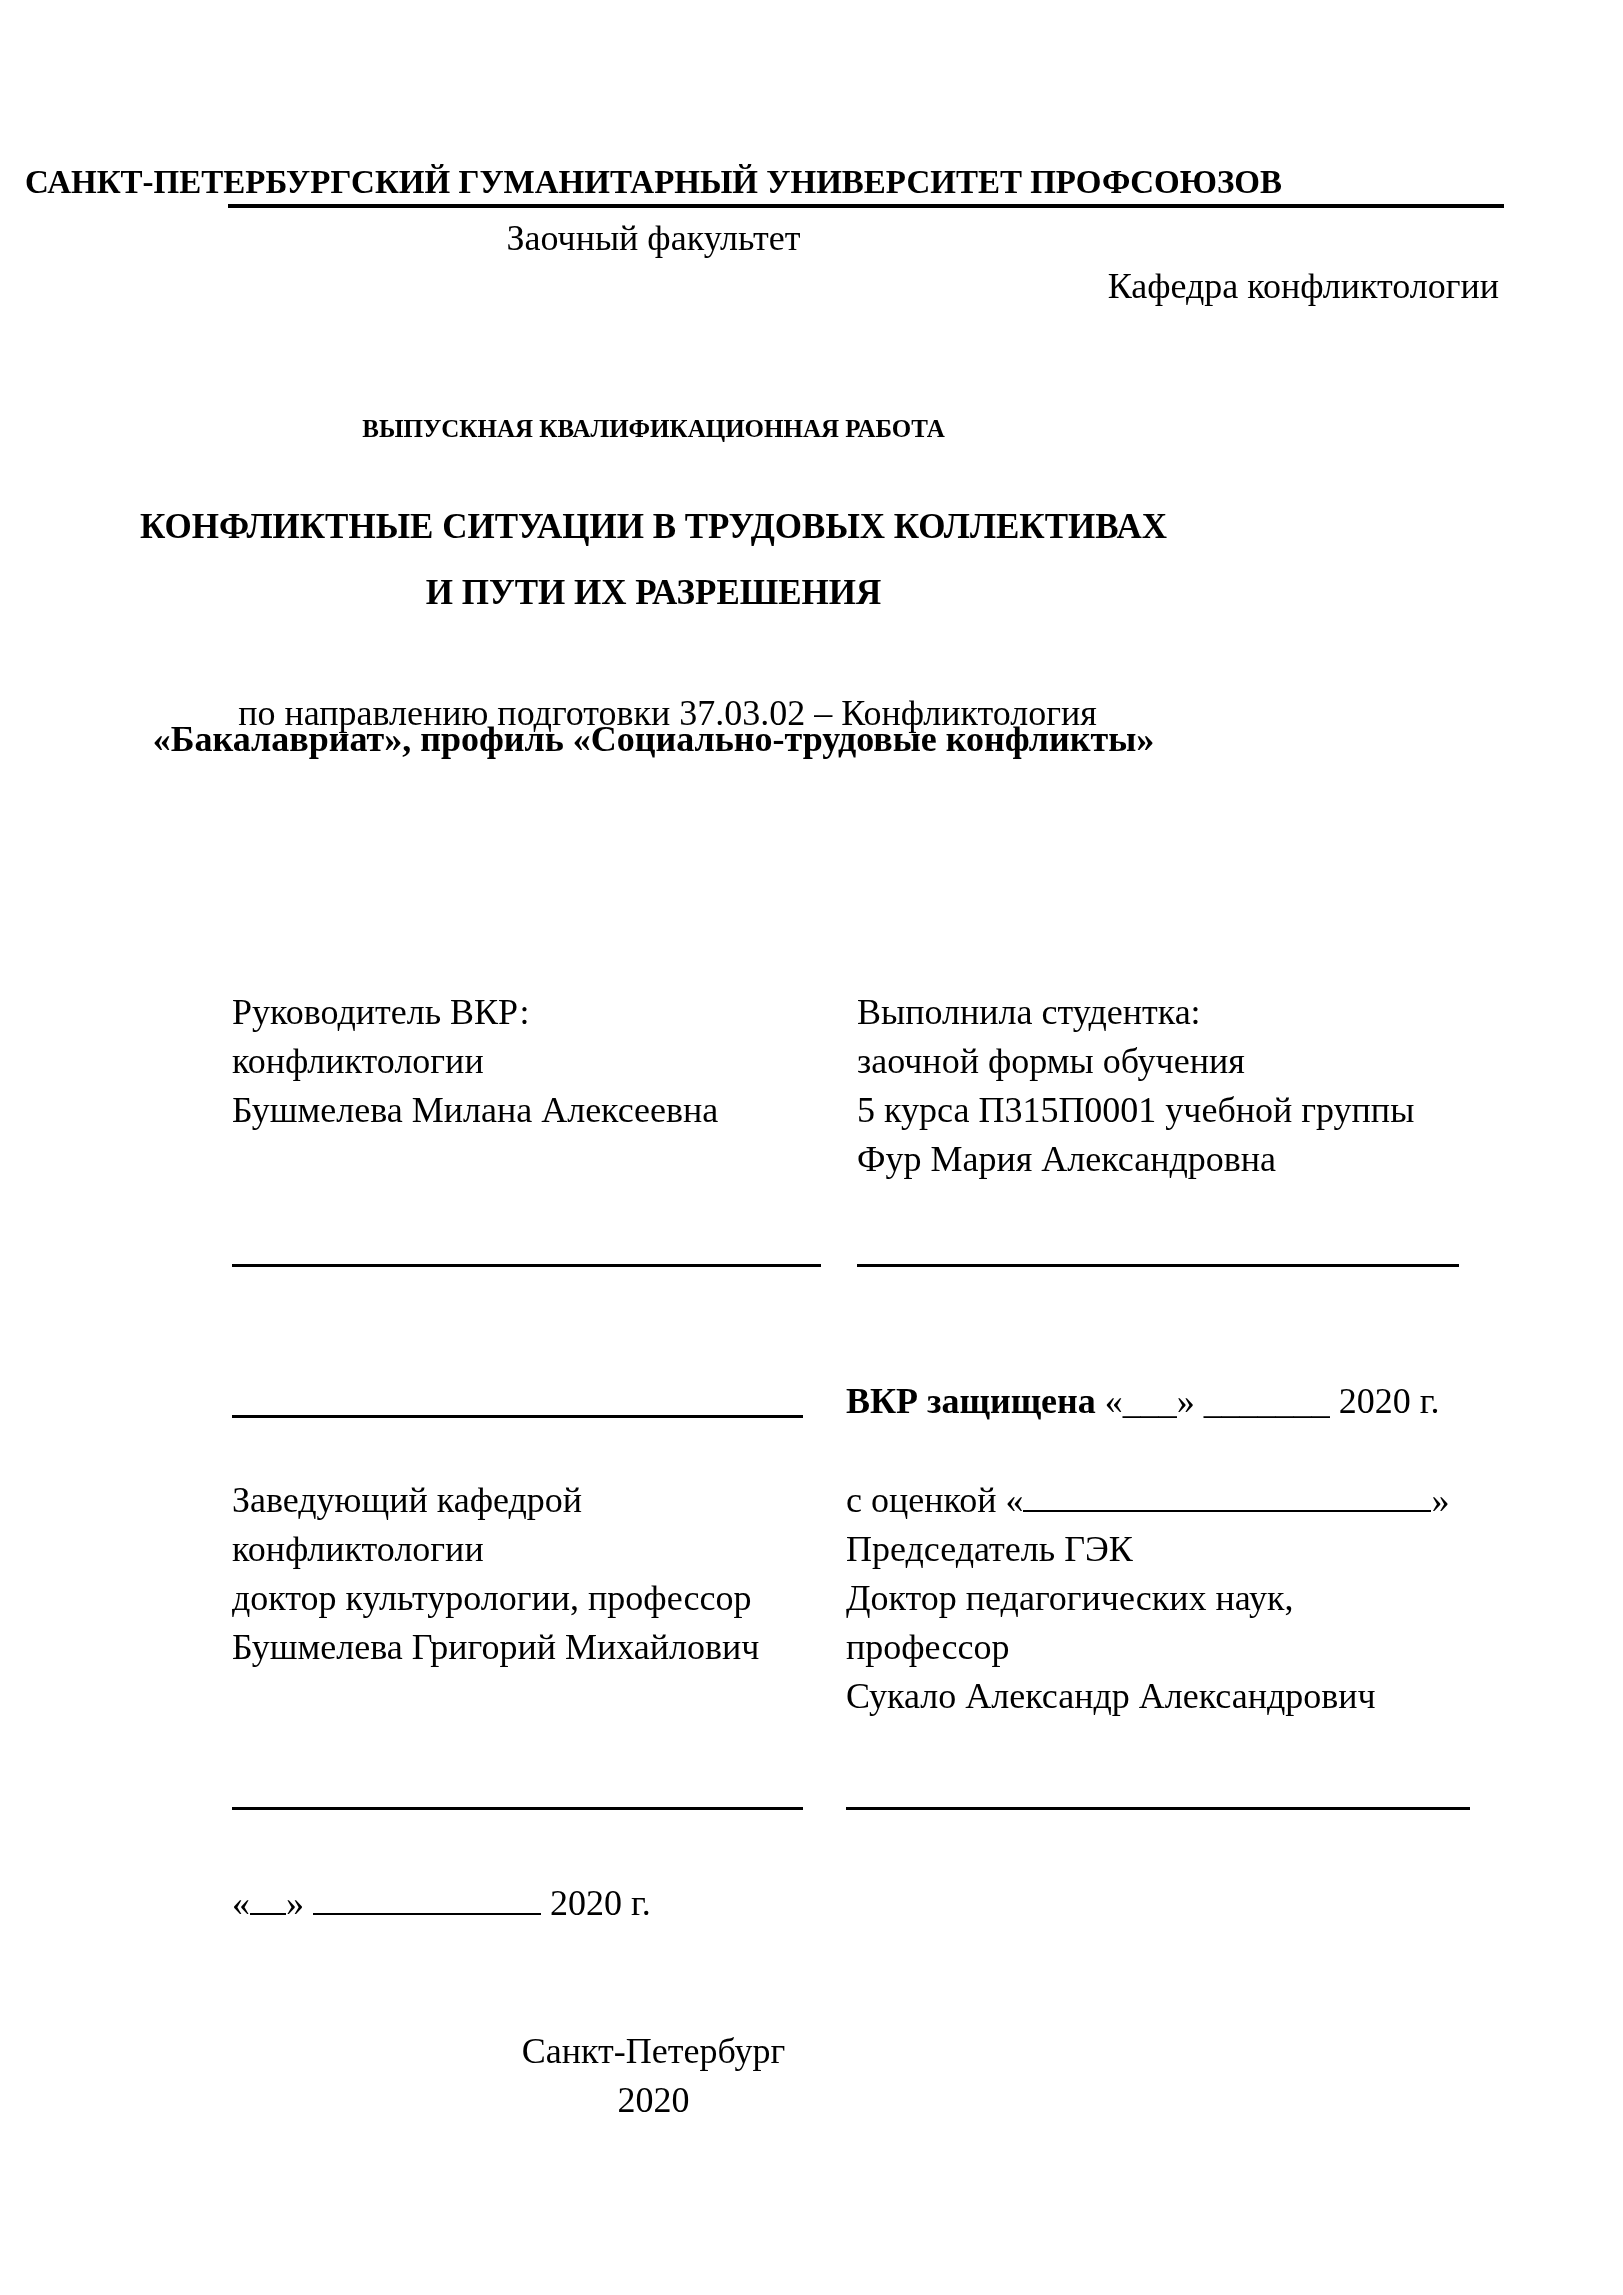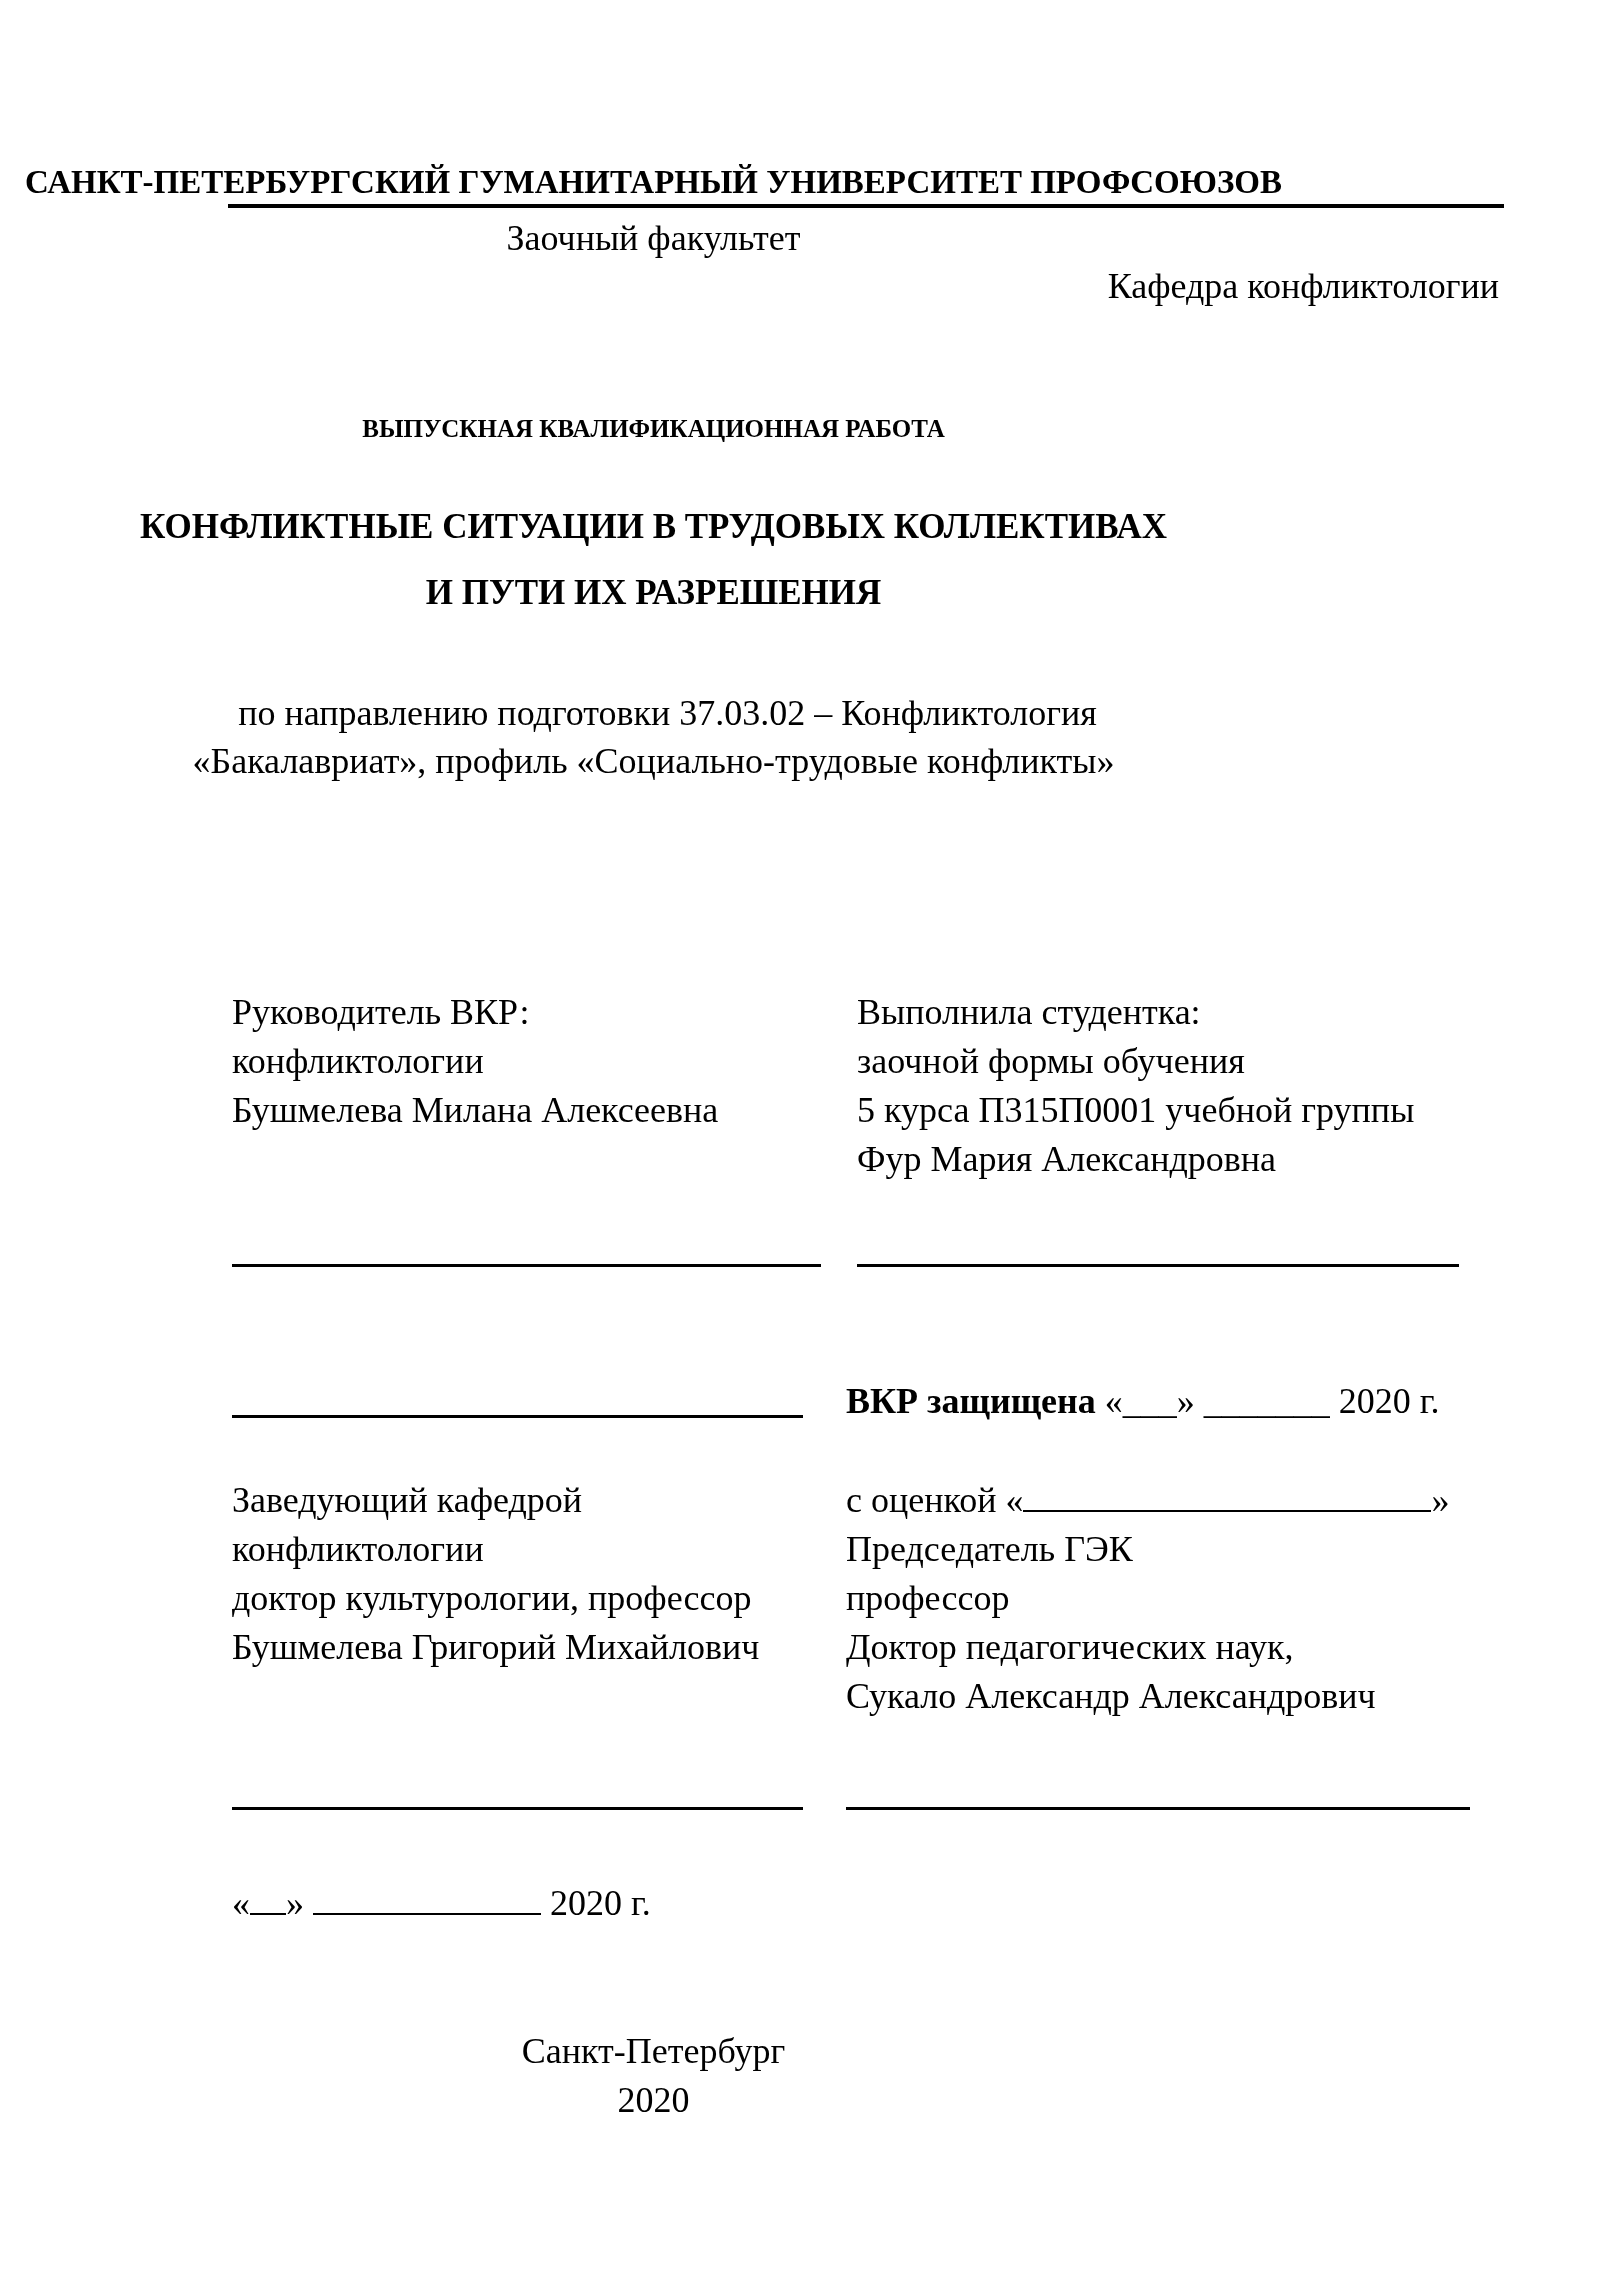--- a/index.html
+++ b/index.html
@@ -21,21 +21,21 @@
 <div class="abs t b center" style="top:166px; font-size:33px;">САНКТ-ПЕТЕРБУРГСКИЙ ГУМАНИТАРНЫЙ УНИВЕРСИТЕТ ПРОФСОЮЗОВ</div>
 <div class="rule" style="left:228px; top:204px; width:1276px; height:3.9px;"></div>
 <div class="abs t center" style="top:220px;">Заочный факультет</div>
 <div class="abs t" style="top:268px; right:124px; text-align:right;">Кафедра конфликтологии</div>
 
 <div class="abs t b center" style="top:416px; font-size:25px;">ВЫПУСКНАЯ КВАЛИФИКАЦИОННАЯ РАБОТА</div>
 <div class="abs t b center" style="top:509px; font-size:35px;">КОНФЛИКТНЫЕ СИТУАЦИИ В ТРУДОВЫХ КОЛЛЕКТИВАХ</div>
 <div class="abs t b center" style="top:575px; font-size:35px;">И ПУТИ ИХ РАЗРЕШЕНИЯ</div>
 
 <div class="abs t center" style="top:695px;padding-left:14px;">по направлению подготовки 37.03.02 – Конфликтология</div>
-<div class="abs t center" style="top:743px;">«Бакалавриат», профиль «Социально-трудовые конфликты»</div>
+<div class="abs t center" style="top:721px;font-weight:bold;">«Бакалавриат», профиль «Социально-трудовые конфликты»</div>
 
 <div class="col" style="left:232px; top:988px;">
   <div>Руководитель ВКР:</div>
   <div>конфликтологии</div>
   <div>Бушмелева Милана Алексеевна</div>
 </div>
 
 <div class="col" style="left:857px; top:988px;">
   <div>Выполнила студентка:</div>
   <div>заочной формы обучения</div>
@@ -58,22 +58,22 @@
   <div>конфликтологии</div>
   <div>доктор культурологии, профессор</div>
   <div>Бушмелева Григорий Михайлович</div>
 </div>
 
 <div class="col" style="left:846px; top:1476px;">
   <div>
     <span>с оценкой «</span><span class="blank" style="width:408px;"></span><span>»</span>
   </div>
   <div>Председатель ГЭК</div>
+  <div>Доктор педагогических наук,</div>
   <div>профессор</div>
-  <div>Доктор педагогических наук,</div>
   <div>Сукало Александр Александрович</div>
 </div>
 
 <div class="sig" style="left:232px; top:1807px; width:571px;"></div>
 <div class="sig" style="left:846px; top:1807px; width:624px;"></div>
 
 <div class="abs t" style="left:232px; top:1883px;">
   <span>«</span><span class="blank" style="width:36px;"></span><span>»</span>
   <span class="blank" style="width:228px;"></span>
   <span>2020 г.</span>

